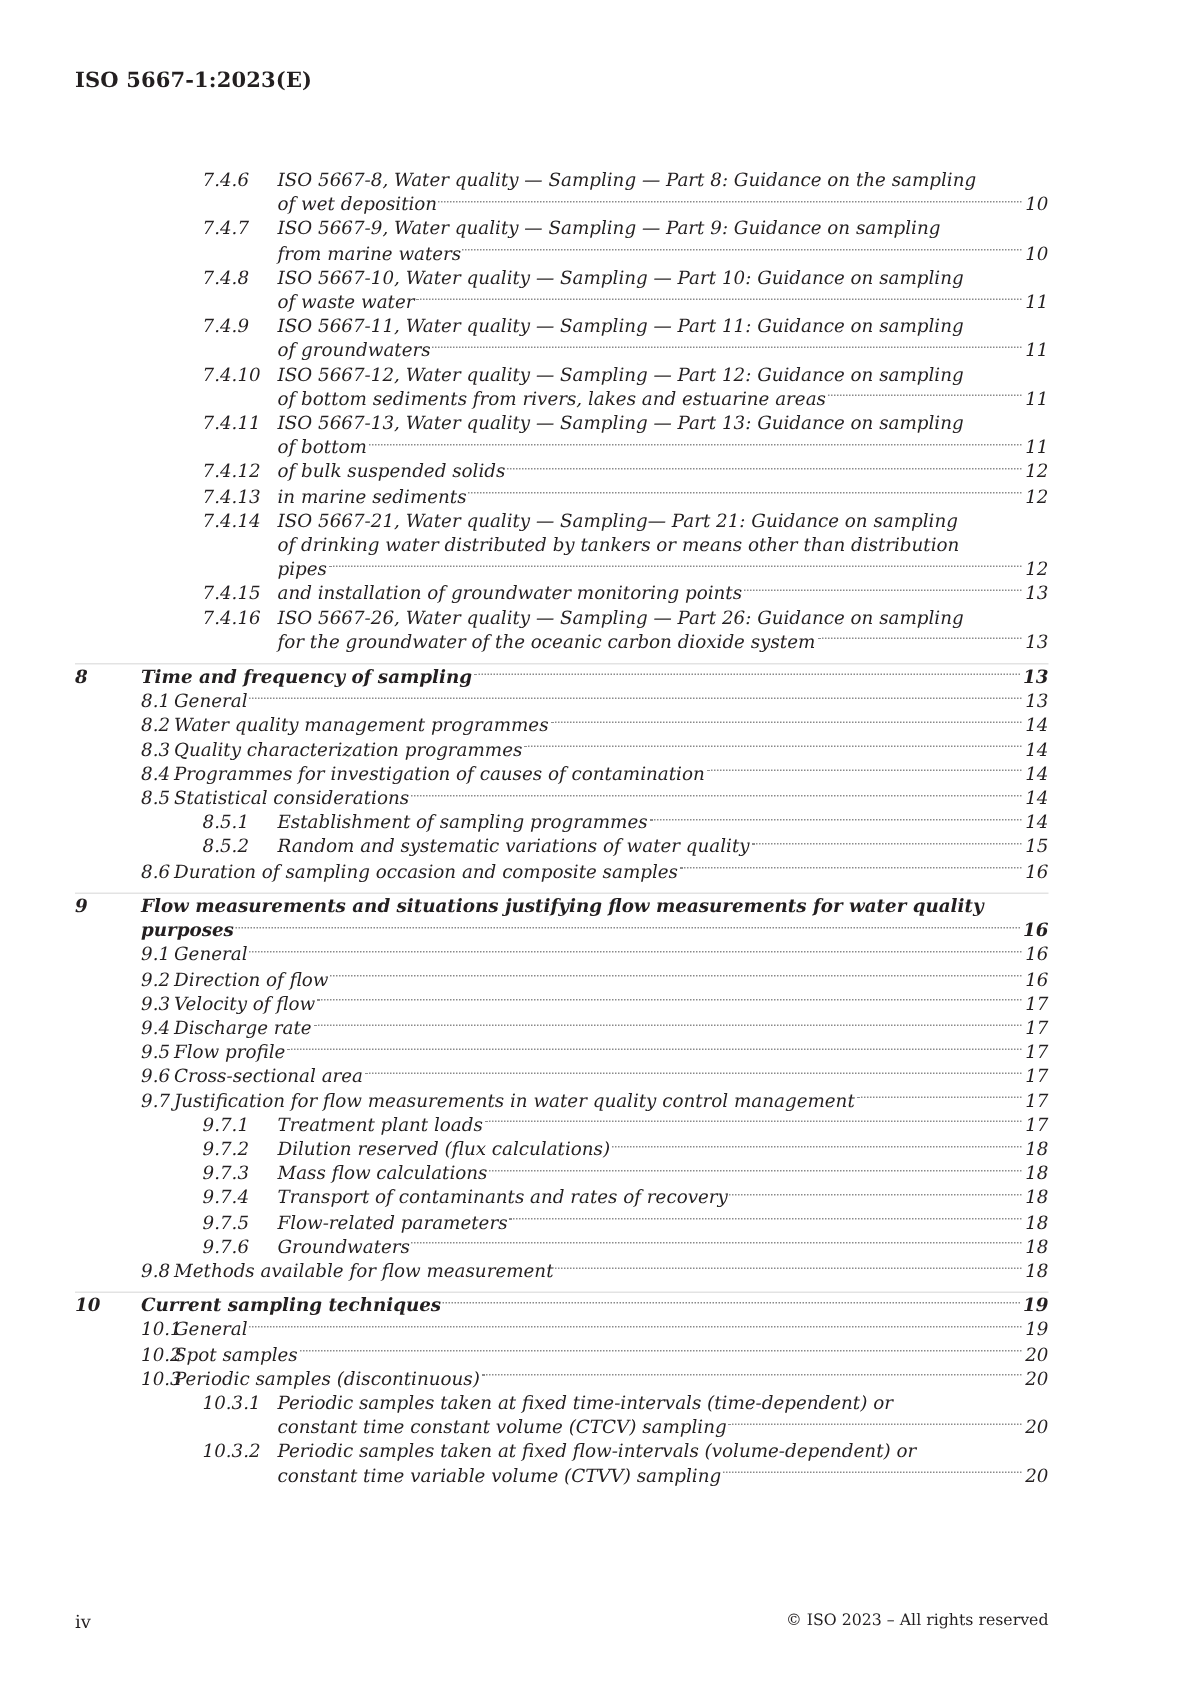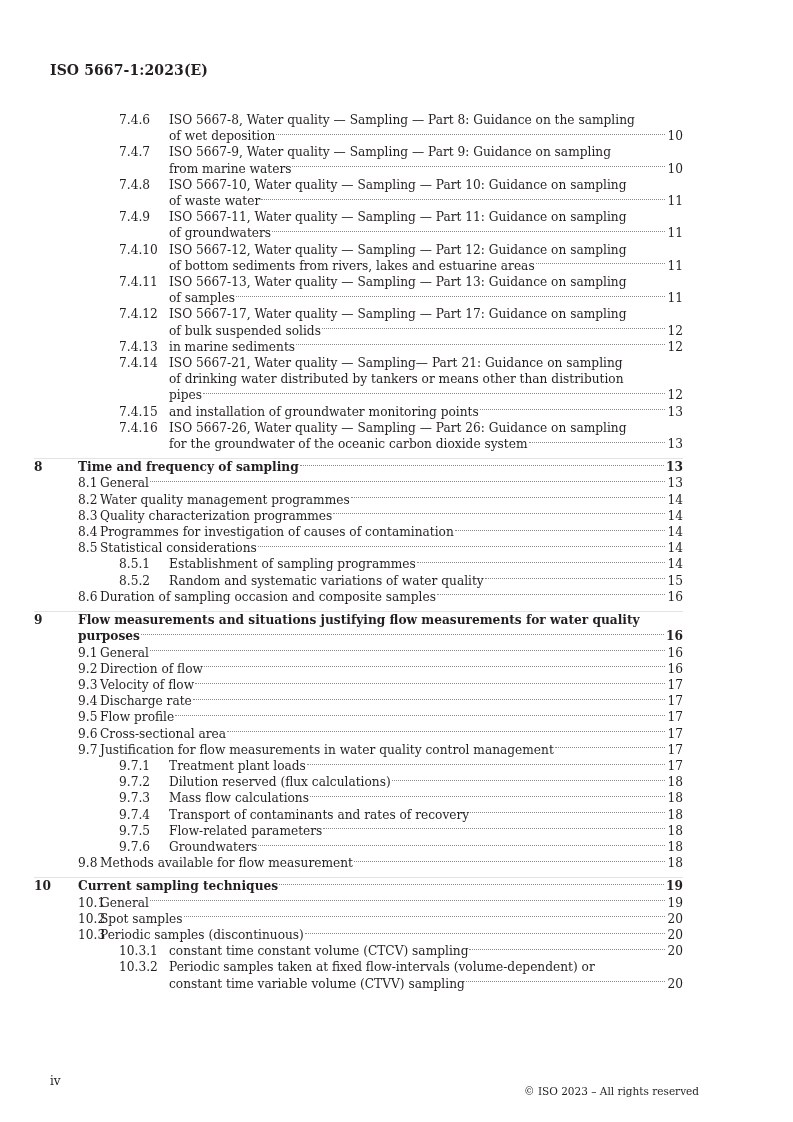--- a/index.html
+++ b/index.html
@@ -1,39 +1,39 @@
 <!DOCTYPE html>
 <html><head>
 <meta charset="utf-8">
 <style>
   html, body { margin:0; padding:0; background:#ffffff; }
   body { width:793px; height:1122px; position:relative; overflow:hidden;
          font-family:"DejaVu Serif", serif; color:#231f20; }
-  .header { position:absolute; left:50px; top:62px; font-weight:bold; font-size:14px;
+  .header { position:absolute; left:50px; top:46px; font-weight:bold; font-size:14px;
             font-family:"DejaVu Serif", serif; letter-spacing:0.1px; }
-  .toc { position:absolute; left:34px; top:112px; width:649px; font-size:12.2px; line-height:16.2px; }
+  .toc { position:absolute; left:50px; top:112px; width:649px; font-size:12.2px; line-height:16.2px;font-style:italic; }
   .entry { position:relative; }
   .entry .num { position:absolute; left:0; top:0; }
   .entry .body { display:block; }
   .line { display:flex; align-items:center; }
   .line .txt { white-space:nowrap; }
   .line .dots { flex:1 1 auto; border-bottom:1px dotted #8a8a8a; margin:0 2px 4px 1px; min-width:6px; height:0; }
   .line .pg { white-space:nowrap; text-align:right; min-width:14px; }
   .lvl1 { font-weight:bold; margin-top:6px; }
   .lvl1 .num { left:0; }
   .lvl1 .body { margin-left:44px; }
   .lvl2 .num { left:44px; }
   .lvl2 .body { margin-left:66px; }
   .lvl3 .num { left:85px; }
   .lvl3 .body { margin-left:135px; }
   .just .txt { white-space:normal; text-align:justify; }
   .sep { border-top:1px solid #e3e3e3; }
   .footer { position:absolute; top:1074px; left:50px; width:649px; font-size:11px; }
   .footer .left { position:absolute; left:0; font-size:12px;text-align:center; }
-  .footer .right { position:absolute; right:0; font-size:10.5px;margin-top:11px; }
+  .footer .right { position:absolute; right:0; font-size:10.5px; }
 </style>
 </head>
 <body>
 
 <div class="header">ISO 5667-1:2023(E)</div>
 
 <div class="toc" id="toc">
     <div class="entry lvl3">
       <span class="num">7.4.6</span>
       <div class="body">
@@ -99,32 +99,29 @@
         </div>
       </div>
     </div>
     <div class="entry lvl3">
       <span class="num">7.4.11</span>
       <div class="body">
         <div class="line">
           <span class="txt">ISO 5667-13, Water quality — Sampling — Part 13: Guidance on sampling</span>
         </div>
         <div class="line">
-          <span class="txt">of samples</span>
+          <span class="txt">of bottom</span>
           <span class="dots"></span>
           <span class="pg">11</span>
         </div>
       </div>
     </div>
     <div class="entry lvl3">
       <span class="num">7.4.12</span>
       <div class="body">
-        <div class="line">
-          <span class="txt">ISO 5667-17, Water quality — Sampling — Part 17: Guidance on sampling</span>
-        </div>
         <div class="line">
           <span class="txt">of bulk suspended solids</span>
           <span class="dots"></span>
           <span class="pg">12</span>
         </div>
       </div>
     </div>
     <div class="entry lvl3">
       <span class="num">7.4.13</span>
       <div class="body">
@@ -456,20 +453,23 @@
         <div class="line">
           <span class="txt">Periodic samples (discontinuous)</span>
           <span class="dots"></span>
           <span class="pg">20</span>
         </div>
       </div>
     </div>
     <div class="entry lvl3 just">
       <span class="num">10.3.1</span>
       <div class="body">
+        <div class="line">
+          <span class="txt">Periodic samples taken at fixed time-intervals (time-dependent) or</span>
+        </div>
         <div class="line">
           <span class="txt">constant time constant volume (CTCV) sampling</span>
           <span class="dots"></span>
           <span class="pg">20</span>
         </div>
       </div>
     </div>
     <div class="entry lvl3 just">
       <span class="num">10.3.2</span>
       <div class="body">

